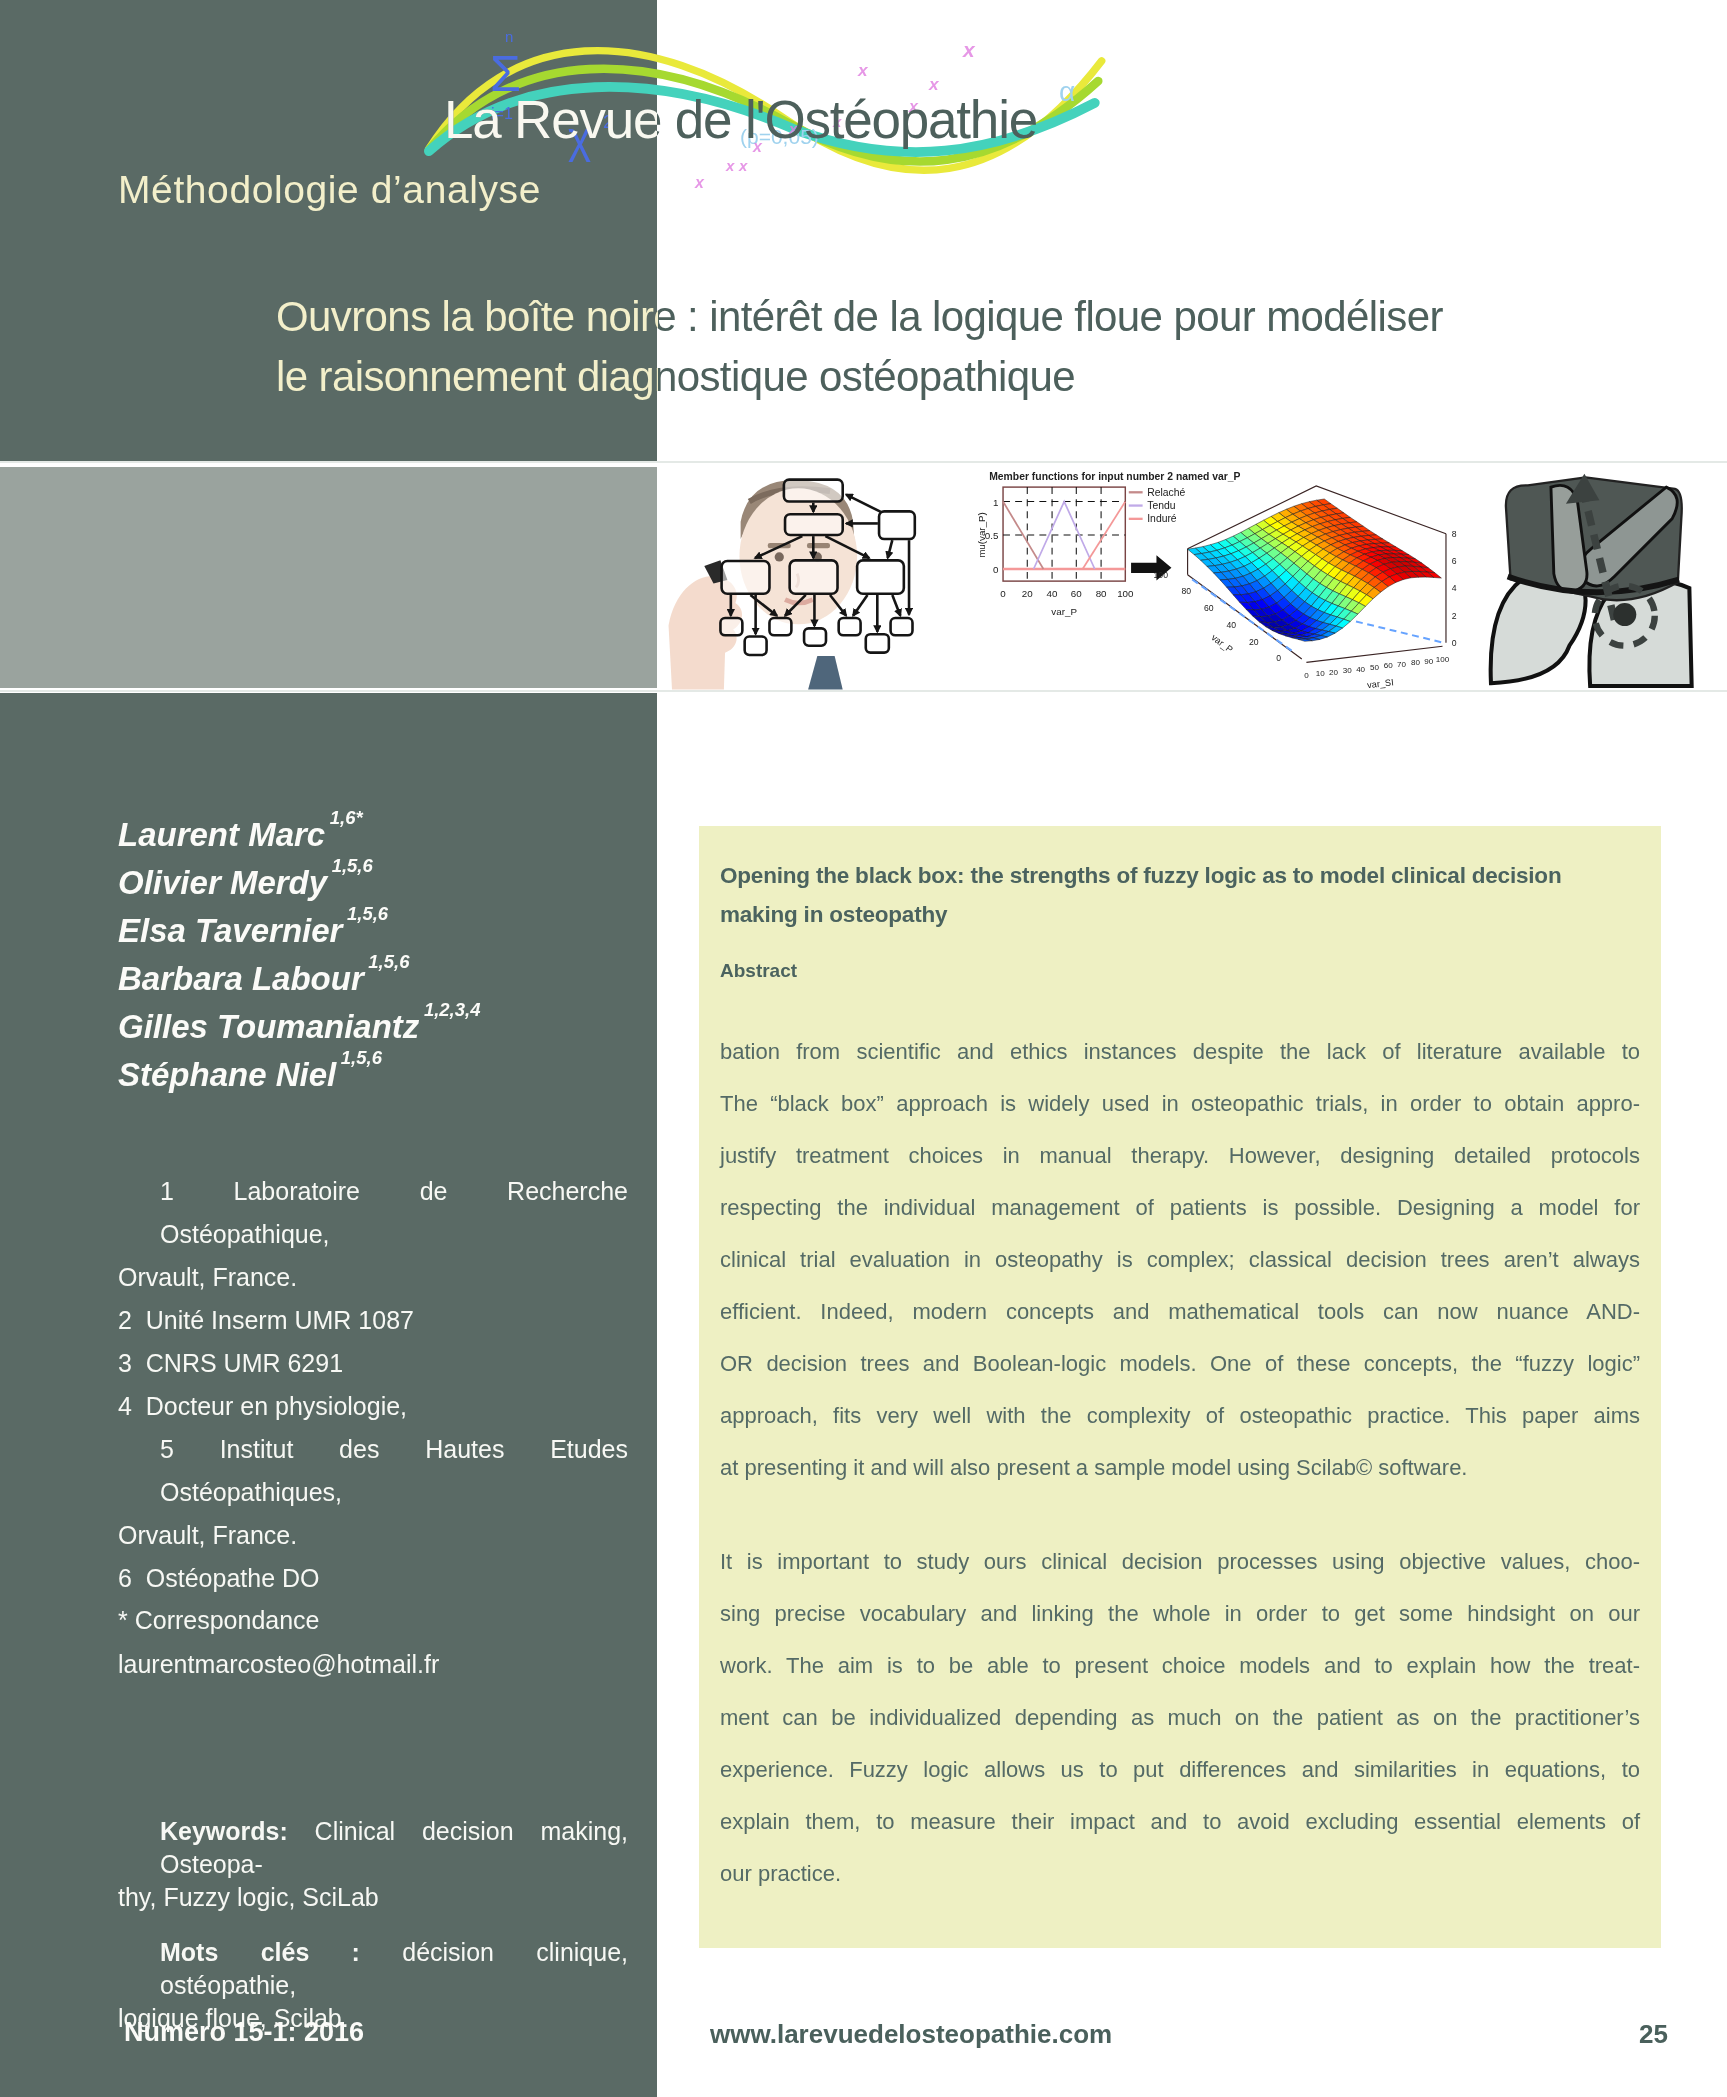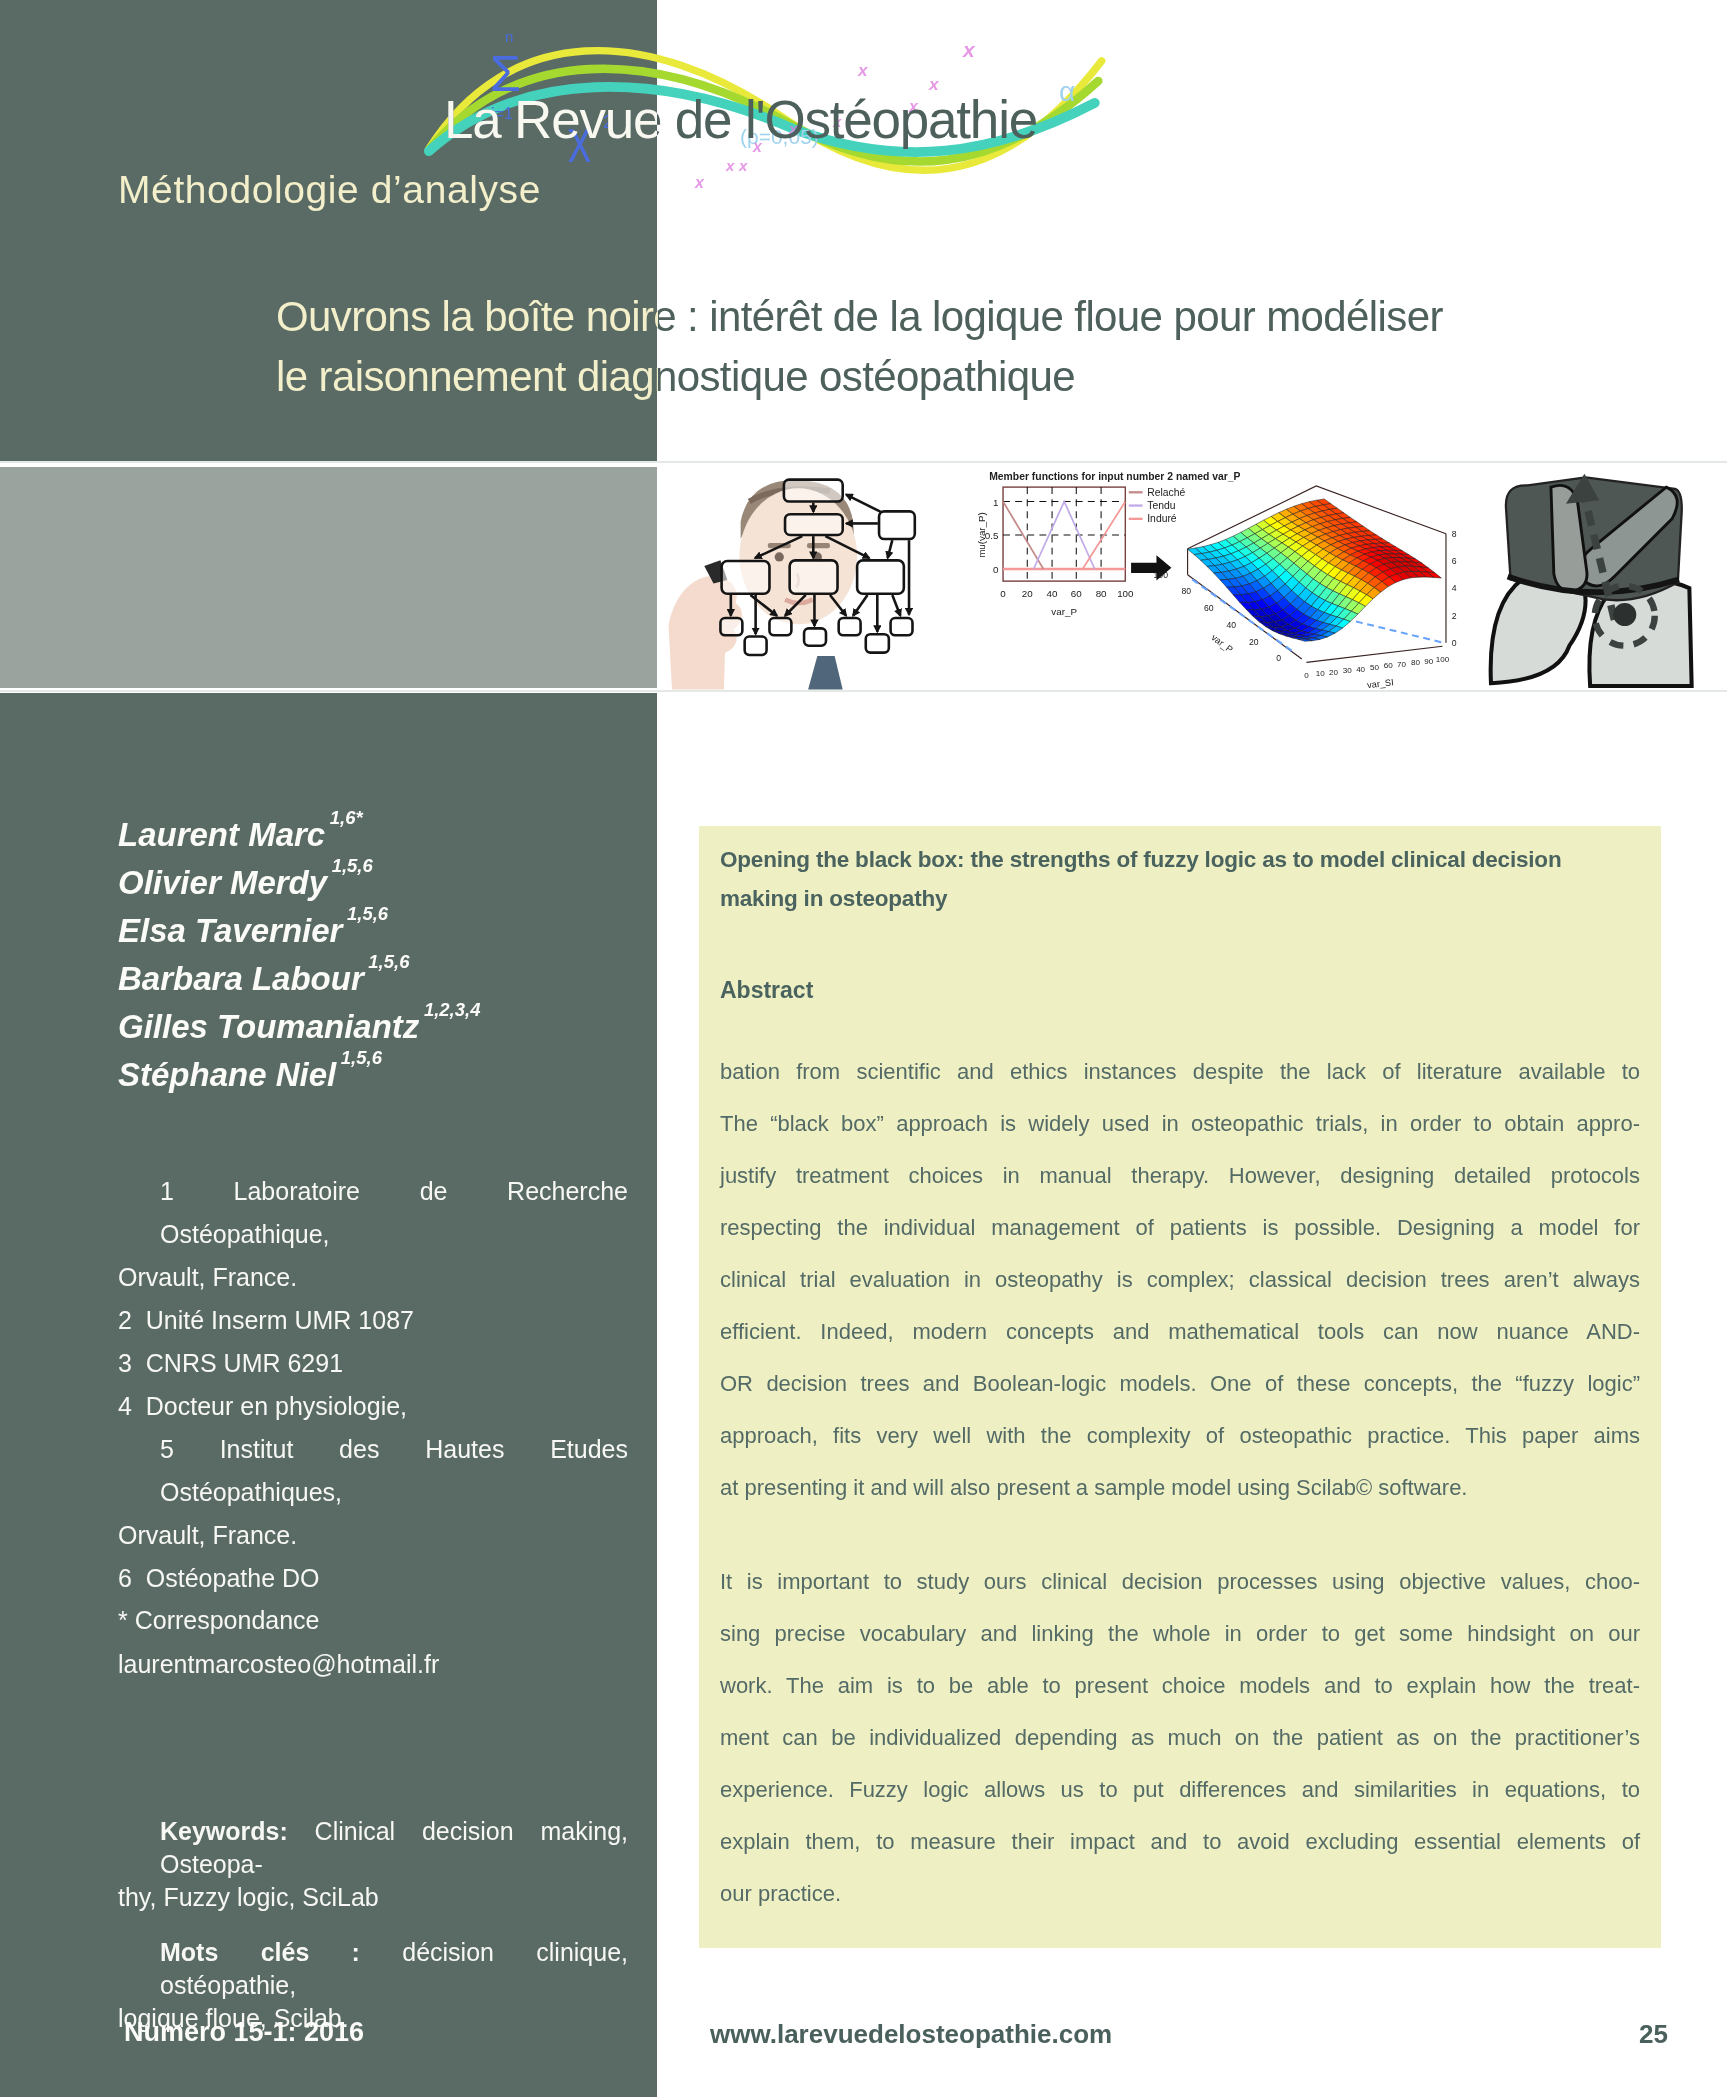--- a/index.html
+++ b/index.html
@@ -41,23 +41,23 @@
   .just{text-align:justify;text-align-last:justify;margin-left:42px;}
   .corresp{left:118px;top:1598px;color:#f7f8f4;}
   .corresp div{height:44px;line-height:44px;font-size:25px;white-space:nowrap;}
   .keywords{left:118px;top:1815px;width:510px;color:#f7f8f4;font-size:25px;line-height:33px;}
   .keywords b{font-weight:700;}
   .kw-block{margin:0 0 22px 0;}
 
   
   .abstract-box{left:699px;top:826px;width:962px;height:1122px;background:#eef0c3;
     padding:0 21px;box-sizing:border-box;color:#546a66;}
-  .ab-title{margin-top:14px;font-size:22.5px;font-weight:700;color:#4b635f;letter-spacing:-0.2px;}
+  .ab-title{margin-top:30px;font-size:22.5px;font-weight:700;color:#4b635f;letter-spacing:-0.2px;}
   .ab-title div{height:39px;line-height:39px;white-space:nowrap;}
-  .ab-heading{margin-top:55px;height:35px;line-height:35px;font-size:23px;font-weight:700;color:#4b635f;}
+  .ab-heading{margin-top:19px;height:35px;line-height:35px;font-size:19px;font-weight:700;color:#4b635f;}
   .ab-para{margin-top:38px;font-size:22px;}
   .ab-para.second{margin-top:42px;}
   .ab-para div{height:52px;line-height:52px;}
   .ab-para .jl{text-align:justify;text-align-last:justify;}
 
   
   .foot-issue{left:124px;top:2017px;font-size:27px;font-weight:700;color:#fbfbf8;white-space:nowrap;}
   .foot-url{left:710px;top:2019px;font-size:26px;font-weight:700;color:#4a605c;white-space:nowrap;}
   .foot-page{left:1639px;top:2019px;font-size:26px;font-weight:700;color:#4a605c;}
 

